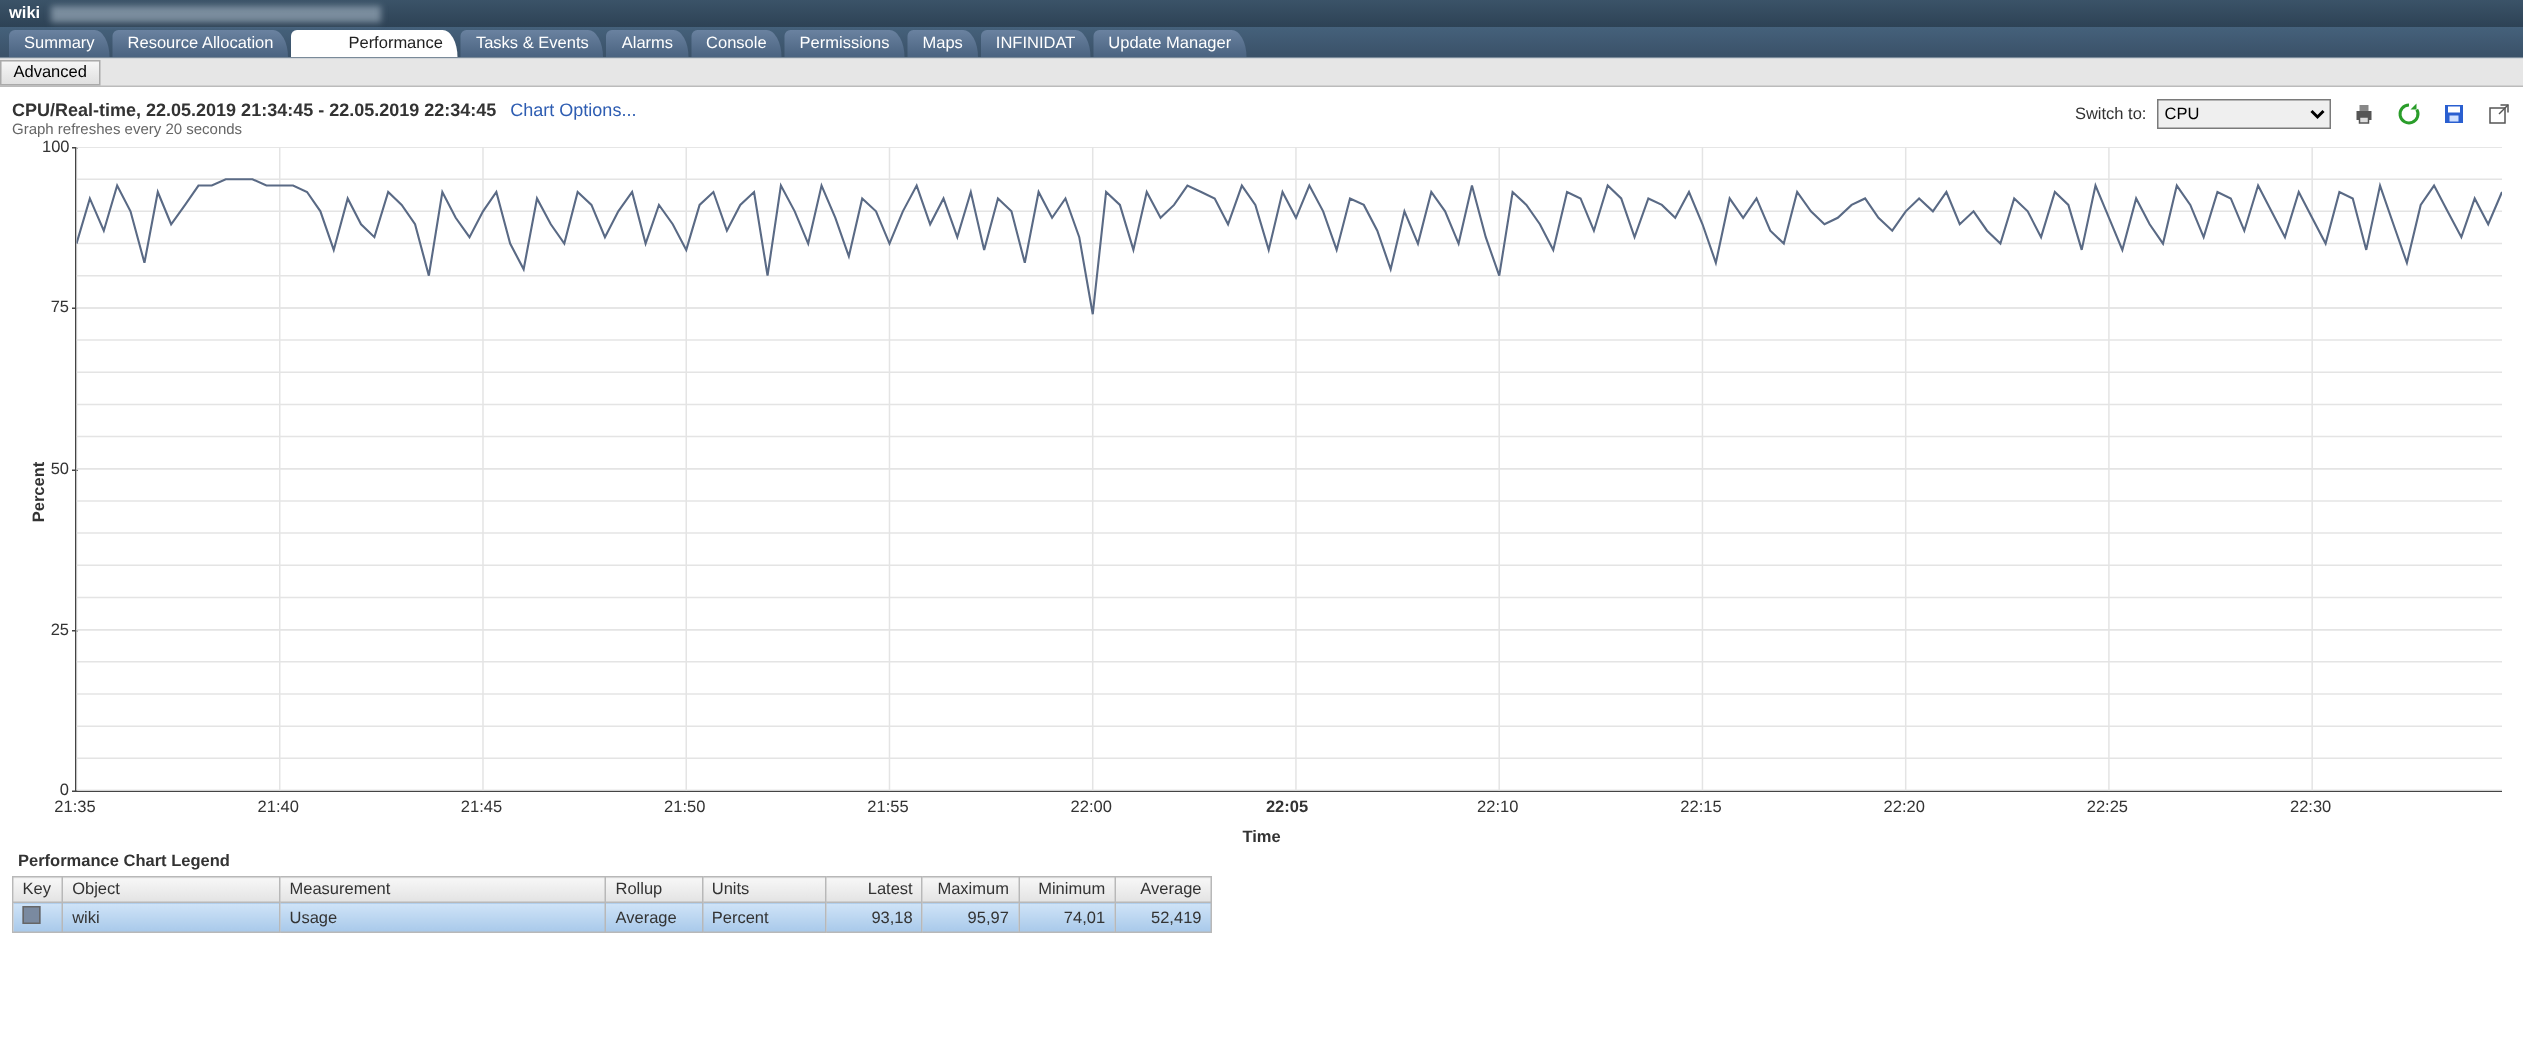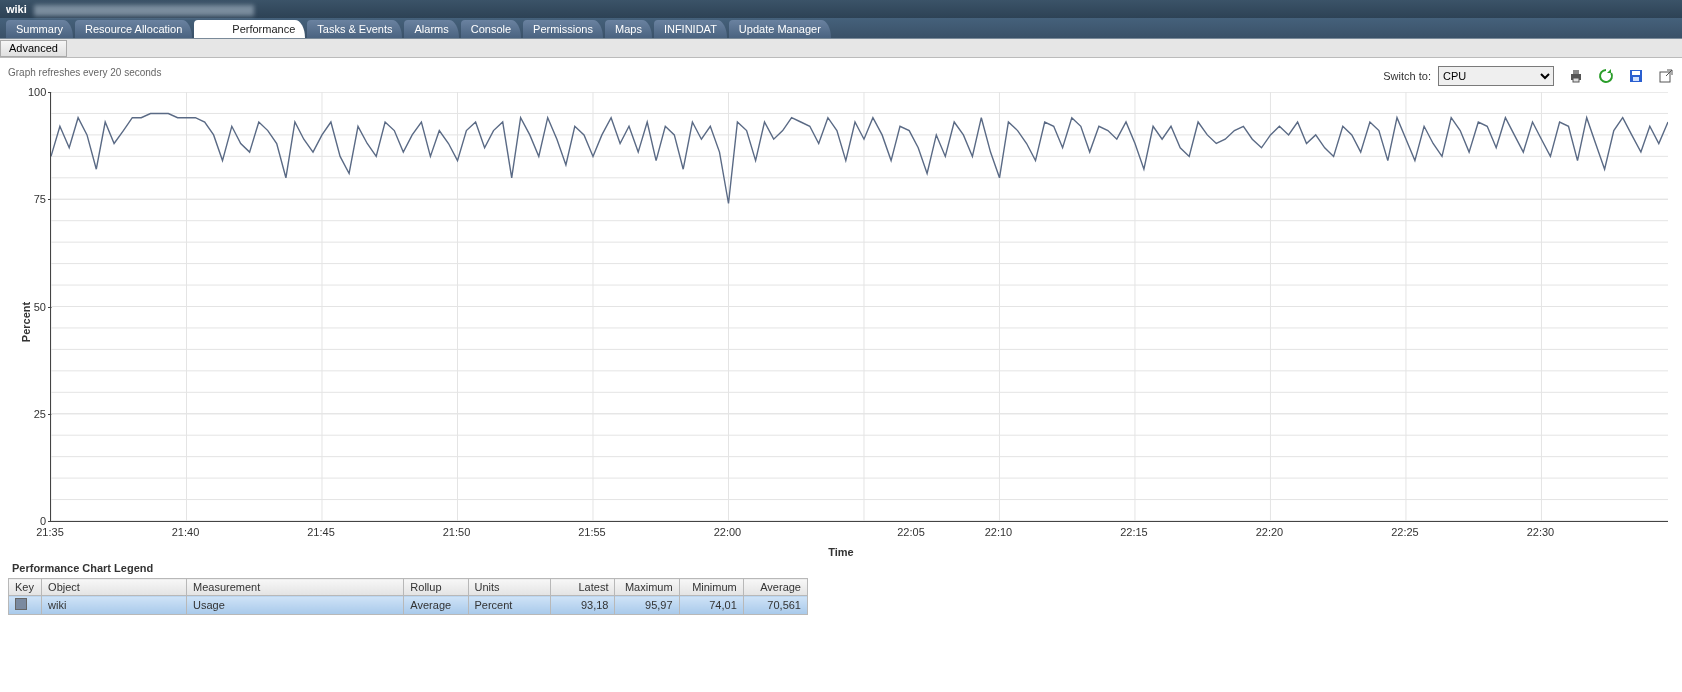--- a/index.html
+++ b/index.html
@@ -205,20 +205,24 @@
   <div class="tab">Update Manager</div>
 </div>
 
 <div class="sub-bar">
   <button class="sub-btn">Advanced</button>
 </div>
 
 <div class="content">
   <div class="ctl-row">
     <div class="ctl-left">
+      <div class="title-line">
+        <span class="title-bold">CPU/Real-time, 22.05.2019 21:34:45 - 22.05.2019 22:34:45</span>
+        <span class="chart-options">Chart Options...</span>
+      </div>
       <div class="refresh-note">Graph refreshes every 20 seconds</div>
     </div>
     <div class="ctl-right">
       <span>
         <span class="switch-lbl">Switch to:</span>
         <select class="switch">
           <option>CPU</option>
         </select>
       </span>
       <span class="ico">
@@ -310,21 +314,21 @@
           <path class="series" d="M0.0 64.4 L8.9 34.3 L18.2 55.8 L27.1 25.7 L36.0 42.9 L45.3 77.2 L54.2 30.0 L63.1 51.5 L72.4 38.6 L81.3 25.7 L90.2 25.7 L99.5 21.5 L108.4 21.5 L117.3 21.5 L126.6 25.7 L135.5 25.7 L144.4 25.7 L153.7 30.0 L162.6 42.9 L171.5 68.6 L180.8 34.3 L189.7 51.5 L198.6 60.1 L207.8 30.0 L216.8 38.6 L225.7 51.5 L234.9 85.8 L243.9 30.0 L252.8 47.2 L262.0 60.1 L271.0 42.9 L279.9 30.0 L289.1 64.4 L298.1 81.5 L307.0 34.3 L316.2 51.5 L325.2 64.4 L334.1 30.0 L343.3 38.6 L352.3 60.1 L361.2 42.9 L370.4 30.0 L379.4 64.4 L388.3 38.6 L397.5 51.5 L406.5 68.6 L415.4 38.6 L424.6 30.0 L433.6 55.8 L442.5 38.6 L451.7 30.0 L460.7 85.8 L469.6 25.7 L478.8 42.9 L487.8 64.4 L496.7 25.7 L505.9 47.2 L514.9 72.9 L523.8 34.3 L533.0 42.9 L542.0 64.4 L550.9 42.9 L560.1 25.7 L569.1 51.5 L578.0 34.3 L587.2 60.1 L596.2 30.0 L605.1 68.6 L614.3 34.3 L623.3 42.9 L632.2 77.2 L641.4 30.0 L650.4 47.2 L659.3 34.3 L668.5 60.1 L677.5 111.5 L686.4 30.0 L695.6 38.6 L704.6 68.6 L713.5 30.0 L722.7 47.2 L731.7 38.6 L740.6 25.7 L749.8 30.0 L758.8 34.3 L767.7 51.5 L776.9 25.7 L785.9 38.6 L794.8 68.6 L804.0 30.0 L813.0 47.2 L821.9 25.7 L831.1 42.9 L840.1 68.6 L849.0 34.3 L858.2 38.6 L867.2 55.8 L876.1 81.5 L885.3 42.9 L894.3 64.4 L903.2 30.0 L912.4 42.9 L921.4 64.4 L930.3 25.7 L939.5 60.1 L948.5 85.8 L957.4 30.0 L966.6 38.6 L975.6 51.5 L984.5 68.6 L993.7 30.0 L1002.7 34.3 L1011.6 55.8 L1020.8 25.7 L1029.8 34.3 L1038.7 60.1 L1047.9 34.3 L1056.9 38.6 L1065.8 47.2 L1075.0 30.0 L1084.0 51.5 L1092.9 77.2 L1102.1 34.3 L1111.1 47.2 L1120.0 34.3 L1129.2 55.8 L1138.2 64.4 L1147.1 30.0 L1156.3 42.9 L1165.3 51.5 L1174.2 47.2 L1183.4 38.6 L1192.4 34.3 L1201.3 47.2 L1210.5 55.8 L1219.5 42.9 L1228.4 34.3 L1237.6 42.9 L1246.6 30.0 L1255.5 51.5 L1264.7 42.9 L1273.7 55.8 L1282.6 64.4 L1291.8 34.3 L1300.8 42.9 L1309.7 60.1 L1318.9 30.0 L1327.9 38.6 L1336.8 68.6 L1346.0 25.7 L1355.0 47.2 L1363.9 68.6 L1373.1 34.3 L1382.1 51.5 L1391.0 64.4 L1400.2 25.7 L1409.2 38.6 L1418.1 60.1 L1427.3 30.0 L1436.2 34.3 L1445.2 55.8 L1454.4 25.7 L1463.3 42.9 L1472.3 60.1 L1481.5 30.0 L1490.4 47.2 L1499.4 64.4 L1508.6 30.0 L1517.5 34.3 L1526.5 68.6 L1535.7 25.7 L1544.6 51.5 L1553.6 77.2 L1562.8 38.6 L1571.7 25.7 L1580.7 42.9 L1589.9 60.1 L1598.8 34.3 L1607.8 51.5 L1617.0 30.0 "></path>
         </svg>
     </div>
     <div id="x-ticks">
         <div class="x-tick" style="left: 42px;">21:35</div>
         <div class="x-tick" style="left: 177.495px;">21:40</div>
         <div class="x-tick" style="left: 312.99px; text-align: right;">21:45</div>
         <div class="x-tick" style="left: 448.486px;">21:50</div>
         <div class="x-tick" style="left: 583.981px;">21:55</div>
         <div class="x-tick" style="left: 719.476px;">22:00</div>
-        <div class="x-tick" style="left: 903px;">22:05</div>
+        <div class="x-tick" style="left: 850px; font-weight: bold;">22:05</div>
         <div class="x-tick" style="left: 990.467px;">22:10</div>
         <div class="x-tick" style="left: 1125.96px;">22:15</div>
         <div class="x-tick" style="left: 1261.46px;">22:20</div>
         <div class="x-tick" style="left: 1396.95px;">22:25</div>
         <div class="x-tick" style="left: 1532.45px;">22:30</div>
       </div>
     <div class="x-title">Time</div>
   </div>
 
   <div class="legend-title">Performance Chart Legend</div>
@@ -345,17 +349,17 @@
     <tbody>
       <tr class="sel">
         <td><span class="keybox"></span></td>
         <td>wiki</td>
         <td>Usage</td>
         <td>Average</td>
         <td>Percent</td>
         <td class="num">93,18</td>
         <td class="num">95,97</td>
         <td class="num">74,01</td>
-        <td class="num">70,561</td>
+        <td class="num">52,419</td>
       </tr>
     </tbody>
   </table>
 </div>
 
 </body></html>

